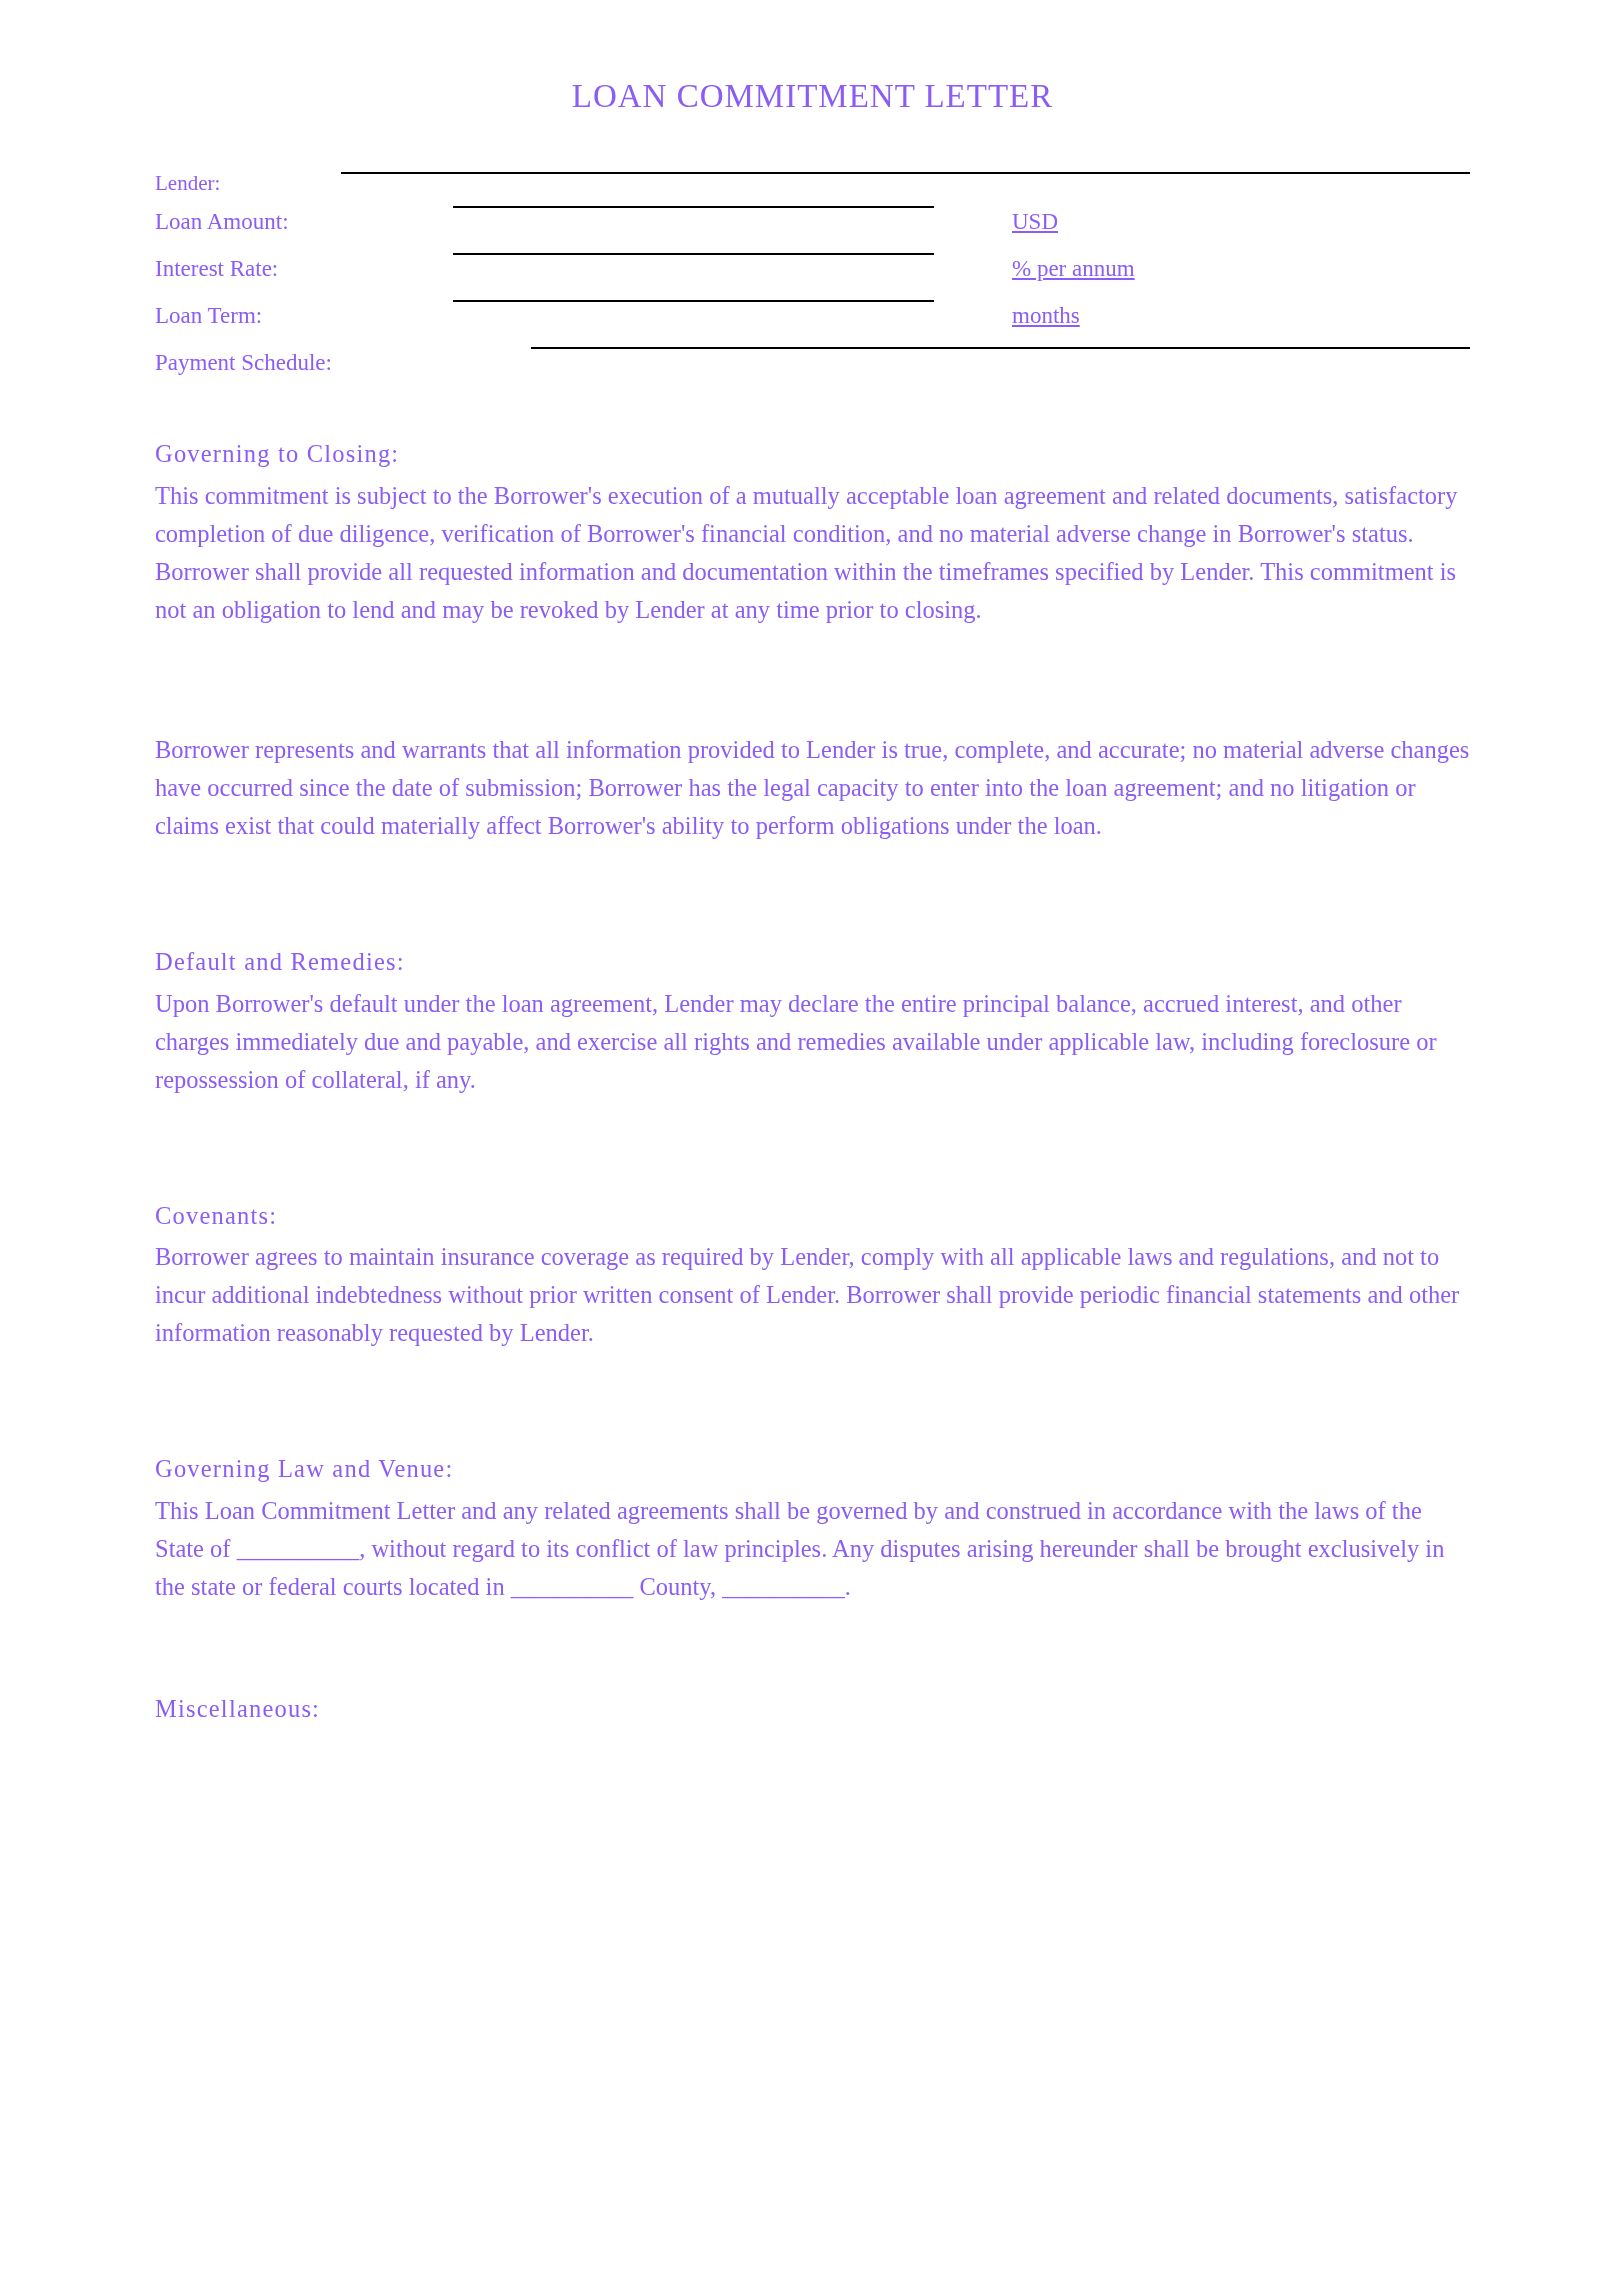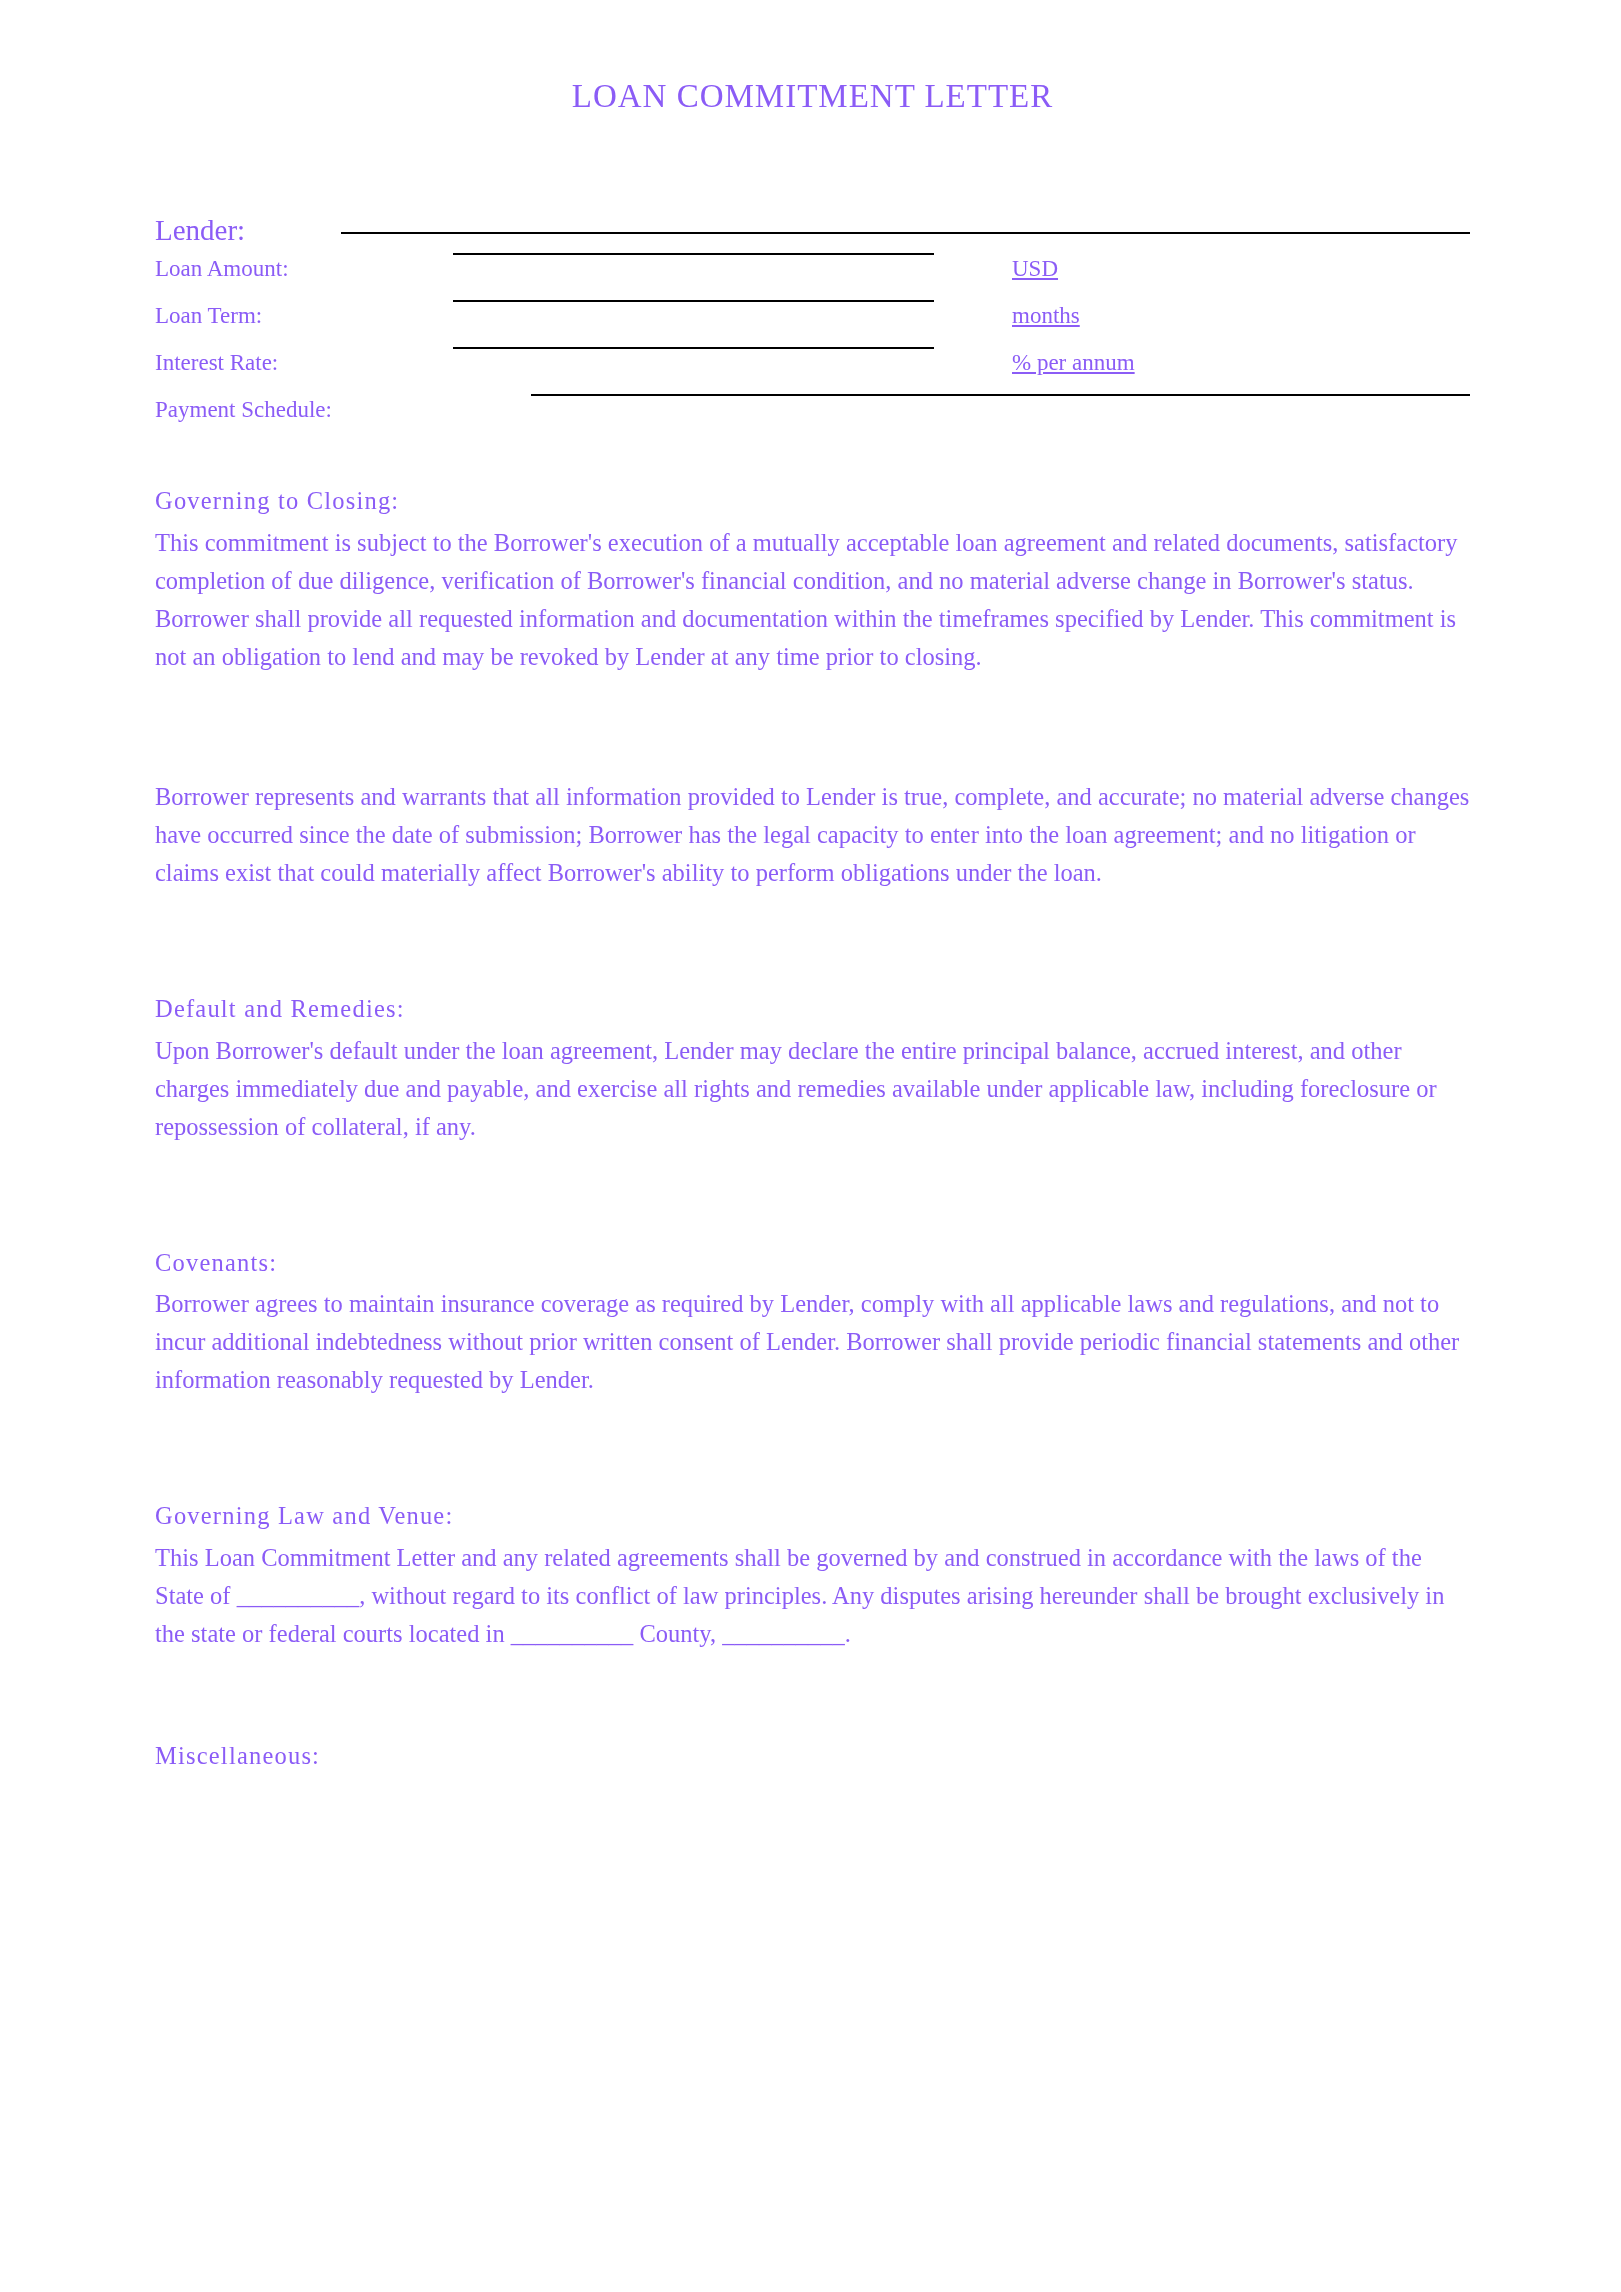--- a/index.html
+++ b/index.html
@@ -23,24 +23,24 @@
     font-size: 33px;
     font-weight: normal;
     text-align: center;
     letter-spacing: 1px;
     line-height: 33px;
     white-space: nowrap;
   }
   
   .party-row {
     display: flex;
-    align-items: center;
-    margin-top: 103px;
+    align-items: flex-start;
+    margin-top: 56px;
     line-height: 29px;
-    font-size: 29px;
+    font-size: 21px;
   }
   .party-label {
     flex: none;
     width: 186px;
   }
   .party-blank {
     flex: 1;
     position: relative;
     top: 2.9px;
     border-bottom: 2.9px solid #000;
@@ -129,29 +129,29 @@
   </div>
 
 
   <div class="detail-row">
     <span class="detail-label">Loan Amount:</span>
     <div class="detail-blank"></div>
     <span class="detail-unit">USD</span>
   </div>
 
   <div class="detail-row">
+    <span class="detail-label">Interest Rate:</span>
+    <div class="detail-blank"></div>
+    <span class="detail-unit">% per annum</span>
+  </div>
+
+  <div class="detail-row">
     <span class="detail-label">Loan Term:</span>
     <div class="detail-blank"></div>
     <span class="detail-unit">months</span>
-  </div>
-
-  <div class="detail-row">
-    <span class="detail-label">Interest Rate:</span>
-    <div class="detail-blank"></div>
-    <span class="detail-unit">% per annum</span>
   </div>
 
   <div class="detail-row">
     <span class="ps-label">Payment Schedule:</span>
     <div class="ps-blank"></div>
   </div>
 
   <div class="section first">
     <h2>Governing to Closing:</h2>
     <p>This commitment is subject to the Borrower's execution of a mutually acceptable loan agreement and related documents, satisfactory completion of due diligence, verification of Borrower's financial condition, and no material adverse change in Borrower's status. Borrower shall provide all requested information and documentation within the timeframes specified by Lender. This commitment is not an obligation to lend and may be revoked by Lender at any time prior to closing.</p>

